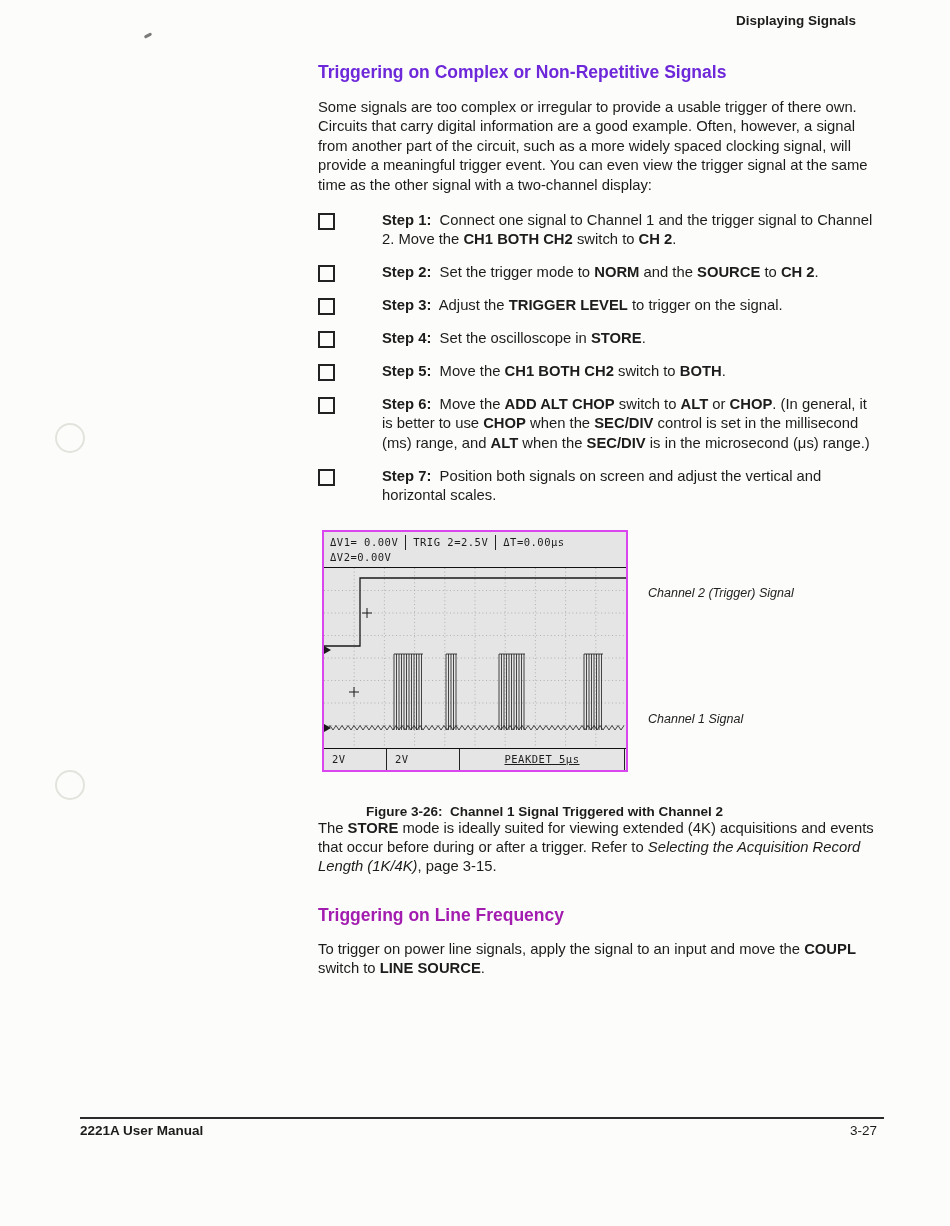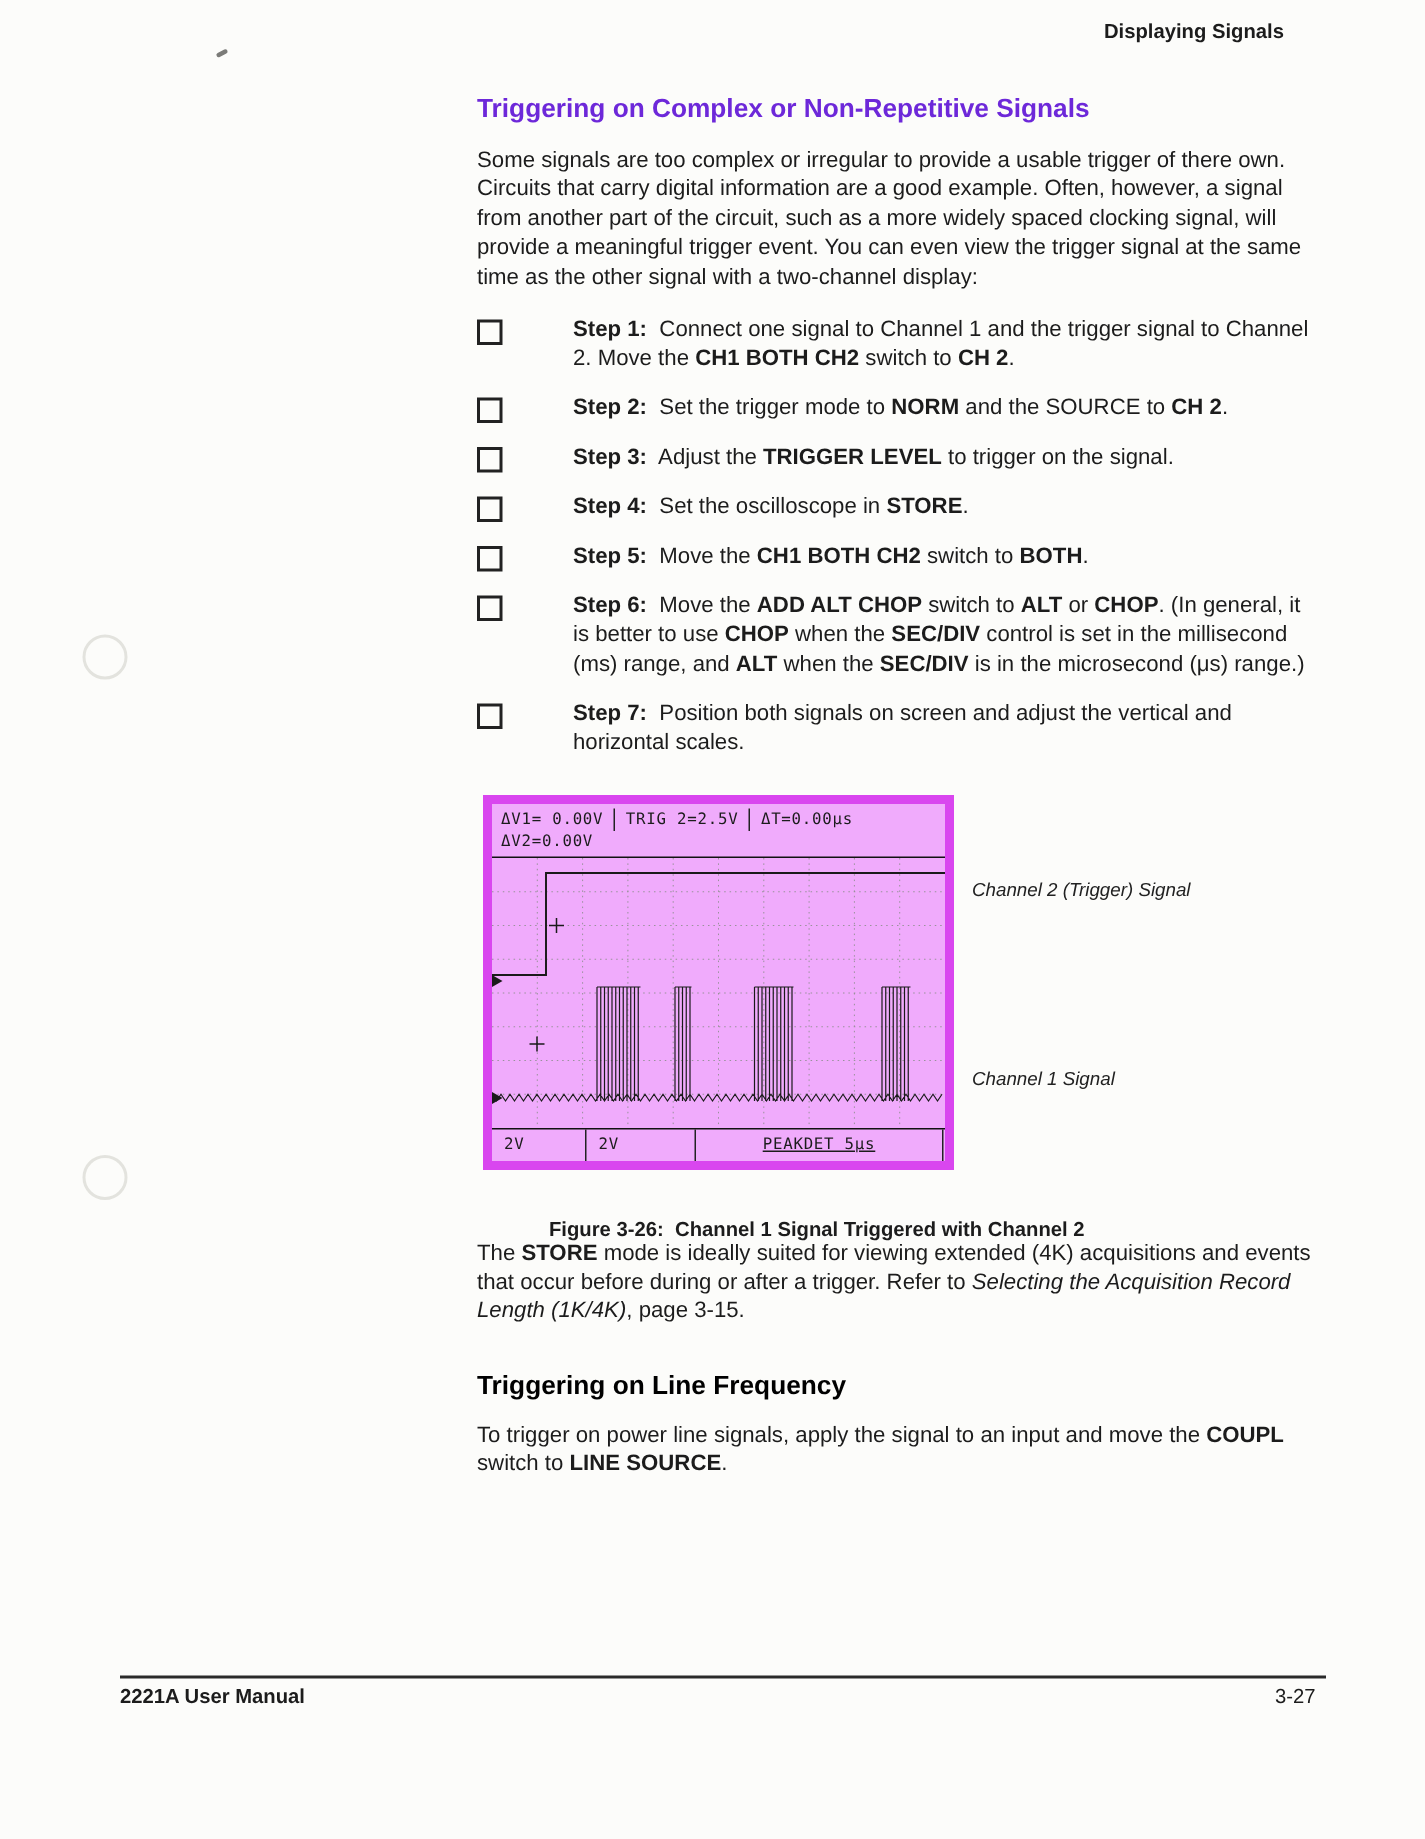--- a/index.html
+++ b/index.html
@@ -33,21 +33,21 @@
   .steps{margin-top:16px;}
   .step{display:flex;margin-bottom:13.5px;gap:34px;}
   .step-box{
     flex:0 0 auto;width:13px;height:13px;border:2px solid #222;
     margin:2px 13px 0 0;background:#fcfcfa;
   }
   .step-text{font-size:14.8px;line-height:19.4px;white-space:pre-wrap;}
   
   .figure-wrap{position:relative;margin:24px 0 0 4px;width:306px;}
   .scope{
-    border:6px solid #d946ef;background:#f0abfc;width:302px;
+    border:2px solid #d946ef;background:#e5e5e5;width:302px;
   }
   .readout-top{
     font-family:"DejaVu Sans Mono",monospace;font-size:10.5px;letter-spacing:.5px;
     border-bottom:1.5px solid #111;padding:3px 0 2px 0;
   }
   .readout-row{display:flex;align-items:center;padding:0 6px;height:15px;}
   .rfield{white-space:nowrap;}
   .rdiv{border-left:1px solid #222;align-self:stretch;margin:0 7px;}
   .scope-screen{position:relative;width:302px;height:180px;display:block;}
   .readout-bottom{
@@ -61,21 +61,21 @@
   .fig-annot{
     position:absolute;left:326px;white-space:nowrap;
     font-size:12.5px;font-style:italic;color:#222;
   }
   .annot-ch2{top:56px;}
   .annot-ch1{top:182px;}
   .fig-caption{
     margin:32px 0 0 48px;font-size:13.5px;font-weight:bold;white-space:pre-wrap;
   }
   .after-fig{}
-  h2.sec-title2{font-size:17.5px;font-weight:bold;margin:28px 0 14px 0;color:#000000;}
+  h2.sec-title2{font-size:17.5px;font-weight:bold;margin:28px 0 14px 0;color:#a21caf;}
   
   .footer-rule{position:absolute;left:80px;right:66px;top:1117px;border-top:2.5px solid #2a2a2a;}
   .footer-left{position:absolute;left:80px;top:1123px;font-size:13.5px;font-weight:bold;}
   .footer-right{position:absolute;right:73px;top:1123px;font-size:13.5px;font-weight:normal;}
 </style>
 </head>
 <body>
 
 <div class="page">
 
@@ -90,21 +90,21 @@
 
     <p class="body-text">Some signals are too complex or irregular to provide a usable trigger of there own. Circuits that carry digital information are a good example. Often, however, a signal from another part of the circuit, such as a more widely spaced clocking signal, will provide a meaningful trigger event. You can even view the trigger signal at the same time as the other signal with a two-channel display:</p>
 
     <div class="steps">
         <div class="step">
           <span class="step-box"></span>
           <div class="step-text"><span style="font-weight: bold;">Step 1:</span><span>  Connect one signal to Channel 1 and the trigger signal to Channel 2. Move the </span><span style="font-weight: bold;">CH1 BOTH CH2</span><span> switch to </span><span style="font-weight: bold;">CH 2</span><span>.</span></div>
         </div>
         <div class="step">
           <span class="step-box"></span>
-          <div class="step-text"><span style="font-weight: bold;">Step 2:</span><span>  Set the trigger mode to </span><span style="font-weight: bold;">NORM</span><span> and the </span><span style="font-weight: normal; margin-top: 18px;">SOURCE</span><span> to </span><span style="font-weight: bold;">CH 2</span><span>.</span></div>
+          <div class="step-text"><span style="font-weight: bold;">Step 2:</span><span>  Set the trigger mode to </span><span style="font-weight: bold;">NORM</span><span> and the </span><span style="font-weight: bold; margin-top: 18px;">SOURCE</span><span> to </span><span style="font-weight: bold;">CH 2</span><span>.</span></div>
         </div>
         <div class="step">
           <span class="step-box"></span>
           <div class="step-text"><span style="font-weight: bold;">Step 3:</span><span>  Adjust the </span><span style="font-weight: bold;">TRIGGER LEVEL</span><span> to trigger on the signal.</span></div>
         </div>
         <div class="step">
           <span class="step-box"></span>
           <div class="step-text"><span style="font-weight: bold;">Step 4:</span><span>  Set the oscilloscope in </span><span style="font-weight: bold;">STORE</span><span>.</span></div>
         </div>
         <div class="step">

